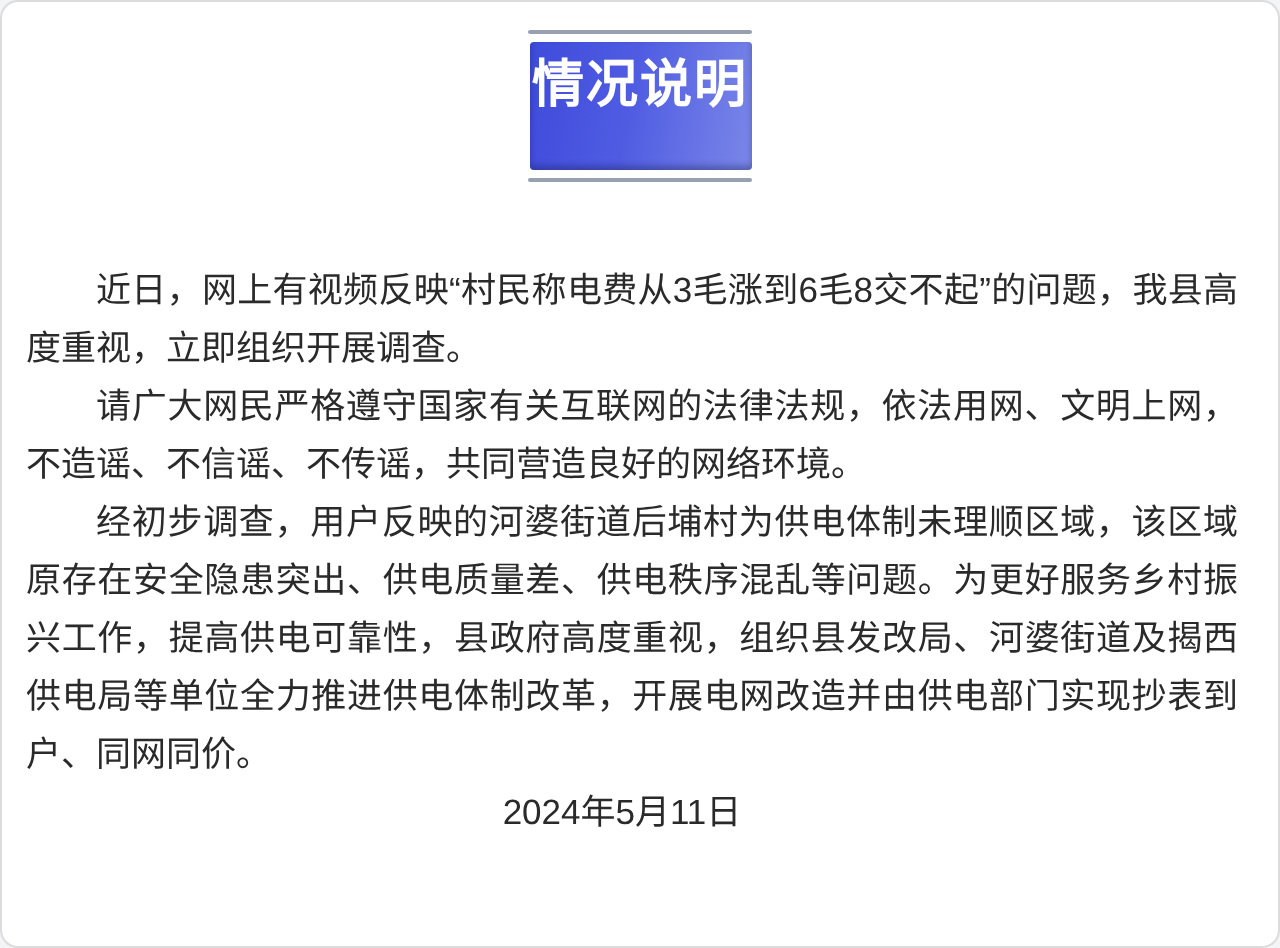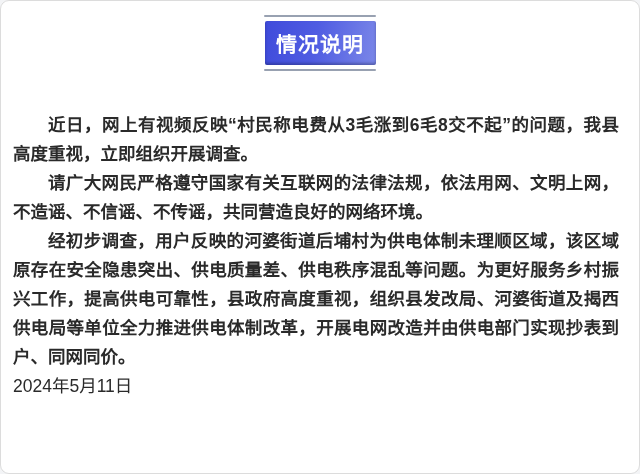--- a/index.html
+++ b/index.html
@@ -26,57 +26,56 @@
     align-items: center;
   }
   .rule {
     width: 112px;
     height: 2px;
     background: #98a1b1;
     border-radius: 1px;
   }
   .badge {
     width: 111px;
-    height: 44px;
+    height: 64px;
     margin: 4px 0;
     background: linear-gradient(100deg, #3f4bdb 0%, #4f5ce2 45%, #7b87e8 100%);
     box-shadow: inset 0 -2px 3px rgba(18, 24, 64, 0.35);
     border-radius: 2px;
     display: flex;
-    align-items: center;
+    align-items: flex-start;
     justify-content: center;
     color: #ffffff;
-    font-size: 21px;
+    font-size: 26px;
     font-weight: bold;
     letter-spacing: 1px;
   }
   .content {
     margin-top: 40px;
     padding: 0 20px 0 12px;
     font-size: 17.5px;
     line-height: 29px;
     color: #2a2a2a;
     text-align: justify;
   }
   .content p {
     margin: 0;
   }
   .para {
     text-indent: 2em;
-    font-weight: bold;
   }
   .signature {
     text-indent: 0;
     letter-spacing: -0.3px;
     text-align: justify;
     text-align-last: right;
   }
   .date {
     text-indent: 0;
-    text-align: left;
+    text-align: center;
     padding-right: 10px;
   }
 </style>
 </head>
 <body>
 
 <div class="card">
   <div class="header">
     <div class="rule"></div>
     <div class="badge">

